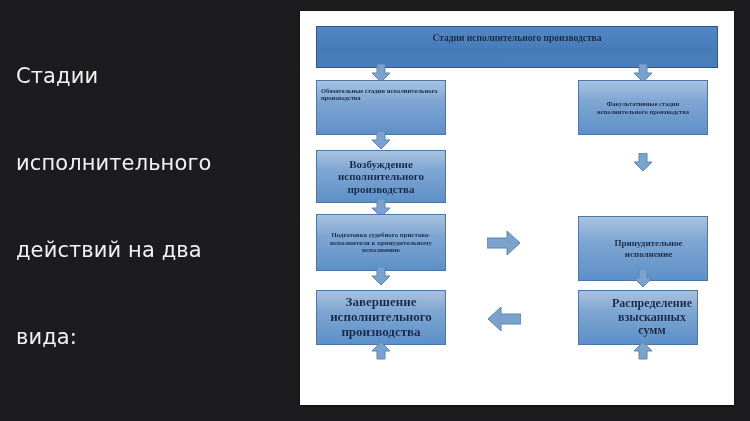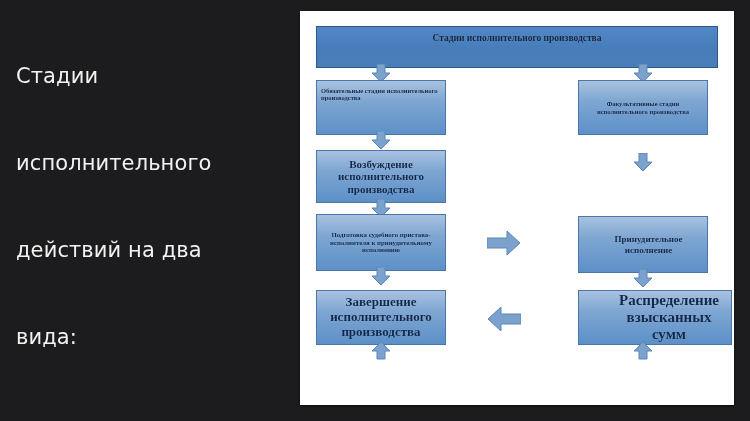--- a/index.html
+++ b/index.html
@@ -75,23 +75,23 @@
     background: linear-gradient(to bottom, #5187c4 0%, #467cb9 55%, #4a7ebb 100%);
     border: 1px solid #2d5786;
     color: #10233f;
   }
 
   #box-title      { left: 6px;   top: 8px;    width: 402px; height: 42px;  font-size: 9.5px; align-items: flex-start; padding-top: 6px; }
   #box-mandatory  { left: 6px;   top: 62px;   width: 130px; height: 55px;  font-size: 6.5px; align-items: flex-start; padding-top: 6px; text-align: left; }
   #box-optional   { left: 268px; top: 62px;   width: 130px; height: 55px;  font-size: 6.5px; }
   #box-initiation { left: 6px;   top: 132px;  width: 130px; height: 53px;  font-size: 11px; }
   #box-prep       { left: 6px;   top: 196px;  width: 130px; height: 57px;  font-size: 6.8px; }
-  #box-enforce    { left: 268px; top: 198px;  width: 130px; height: 57px;  font-size: 9px; padding-left: 15px; }
+  #box-enforce    { left: 268px; top: 198px;  width: 130px; height: 65px;  font-size: 9px; padding-left: 15px; }
   #box-completion { left: 6px;   top: 272px;  width: 130px; height: 55px;  font-size: 13px; }
-  #box-distrib    { left: 268px; top: 272px;  width: 154px; height: 55px;  font-size: 15px; padding-left: 32px; }
+  #box-distrib    { left: 268px; top: 272px;  width: 120px; height: 55px;  font-size: 12px; padding-left: 32px; }
   #box-appeal     { left: 6px;   top: 341px;  width: 402px; height: 22px;  font-size: 9.5px; }
 
   
   .arrow {
     position: absolute;
   }
   .arrow svg { display: block; }
 
   
   #arr-t-left   { left: 61px;  top: 46px;  }

